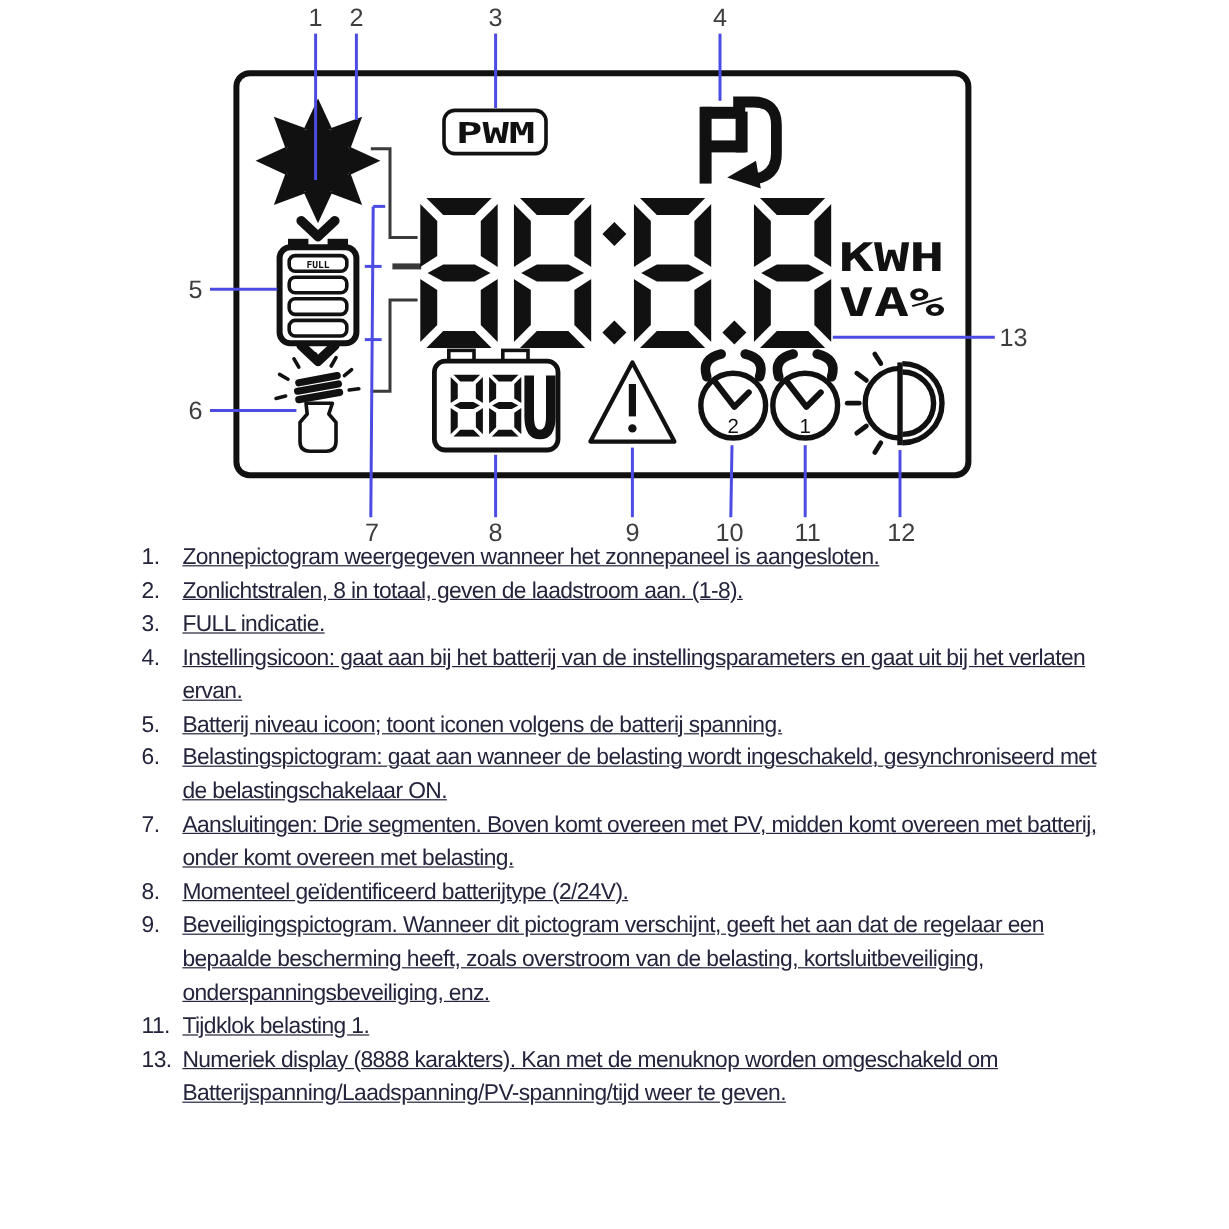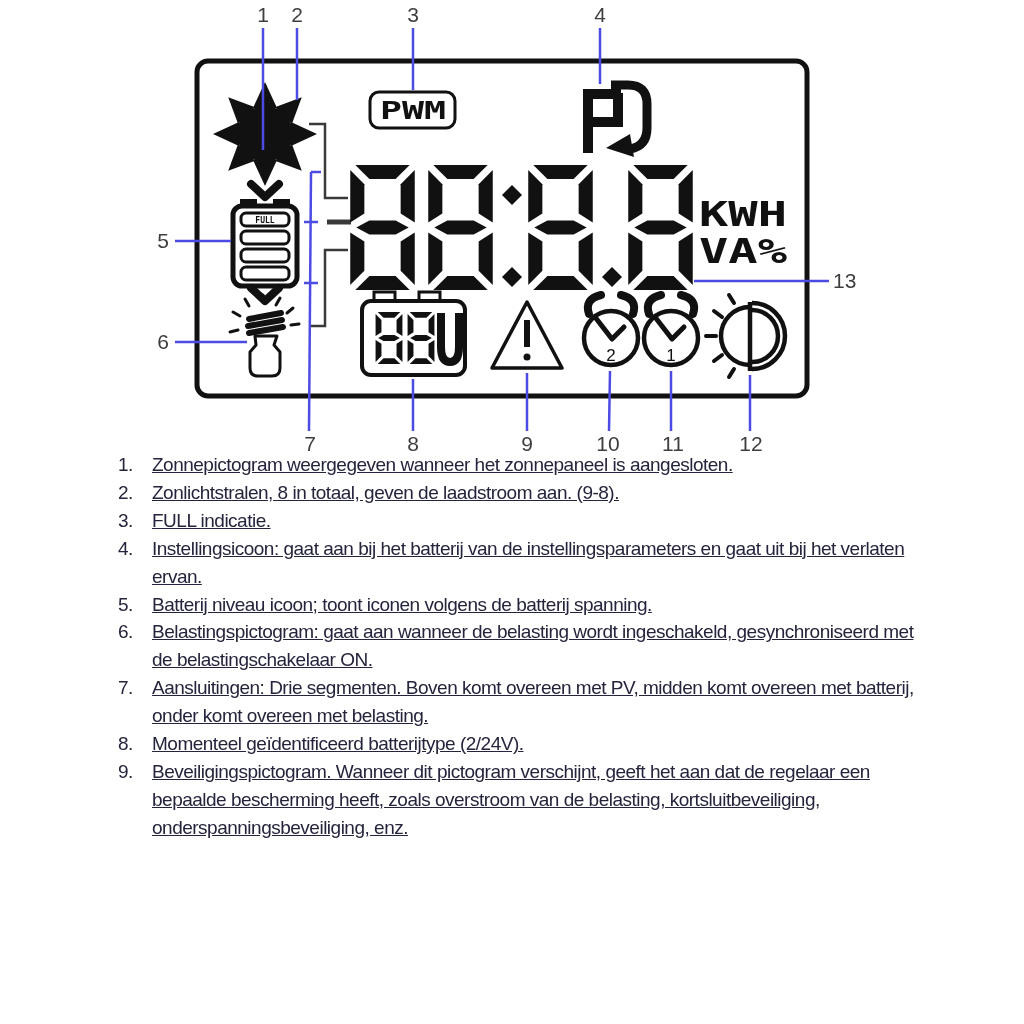--- a/index.html
+++ b/index.html
@@ -194,21 +194,21 @@
     </g>
   </svg>
 
   <div class="legend">
     <div class="row">
       <div class="num">1.</div>
       <div class="txt">Zonnepictogram weergegeven wanneer het zonnepaneel is aangesloten.</div>
     </div>
     <div class="row">
       <div class="num">2.</div>
-      <div class="txt">Zonlichtstralen, 8 in totaal, geven de laadstroom aan. (9-8).</div>
+      <div class="txt">Zonlichtstralen, 8 in totaal, geven de laadstroom aan. (1-8).</div>
     </div>
     <div class="row">
       <div class="num">3.</div>
       <div class="txt">FULL indicatie.</div>
     </div>
     <div class="row">
       <div class="num">4.</div>
       <div class="txt">Instellingsicoon: gaat aan bij het batterij van de instellingsparameters en gaat uit bij het verlaten ervan.</div>
     </div>
     <div class="row">
@@ -224,15 +224,23 @@
       <div class="txt">Aansluitingen: Drie segmenten. Boven komt overeen met PV, midden komt overeen met batterij, onder komt overeen met belasting.</div>
     </div>
     <div class="row">
       <div class="num">8.</div>
       <div class="txt">Momenteel geïdentificeerd batterijtype (2/24V).</div>
     </div>
     <div class="row">
       <div class="num">9.</div>
       <div class="txt">Beveiligingspictogram. Wanneer dit pictogram verschijnt, geeft het aan dat de regelaar een bepaalde bescherming heeft, zoals overstroom van de belasting, kortsluitbeveiliging, onderspanningsbeveiliging, enz.</div>
     </div>
+    <div class="row">
+      <div class="num">11.</div>
+      <div class="txt">Tijdklok belasting 1.</div>
+    </div>
+    <div class="row">
+      <div class="num">13.</div>
+      <div class="txt">Numeriek display (8888 karakters). Kan met de menuknop worden omgeschakeld om Batterijspanning/Laadspanning/PV-spanning/tijd weer te geven.</div>
+    </div>
   </div>
 
 </div>
 
 </body></html>

